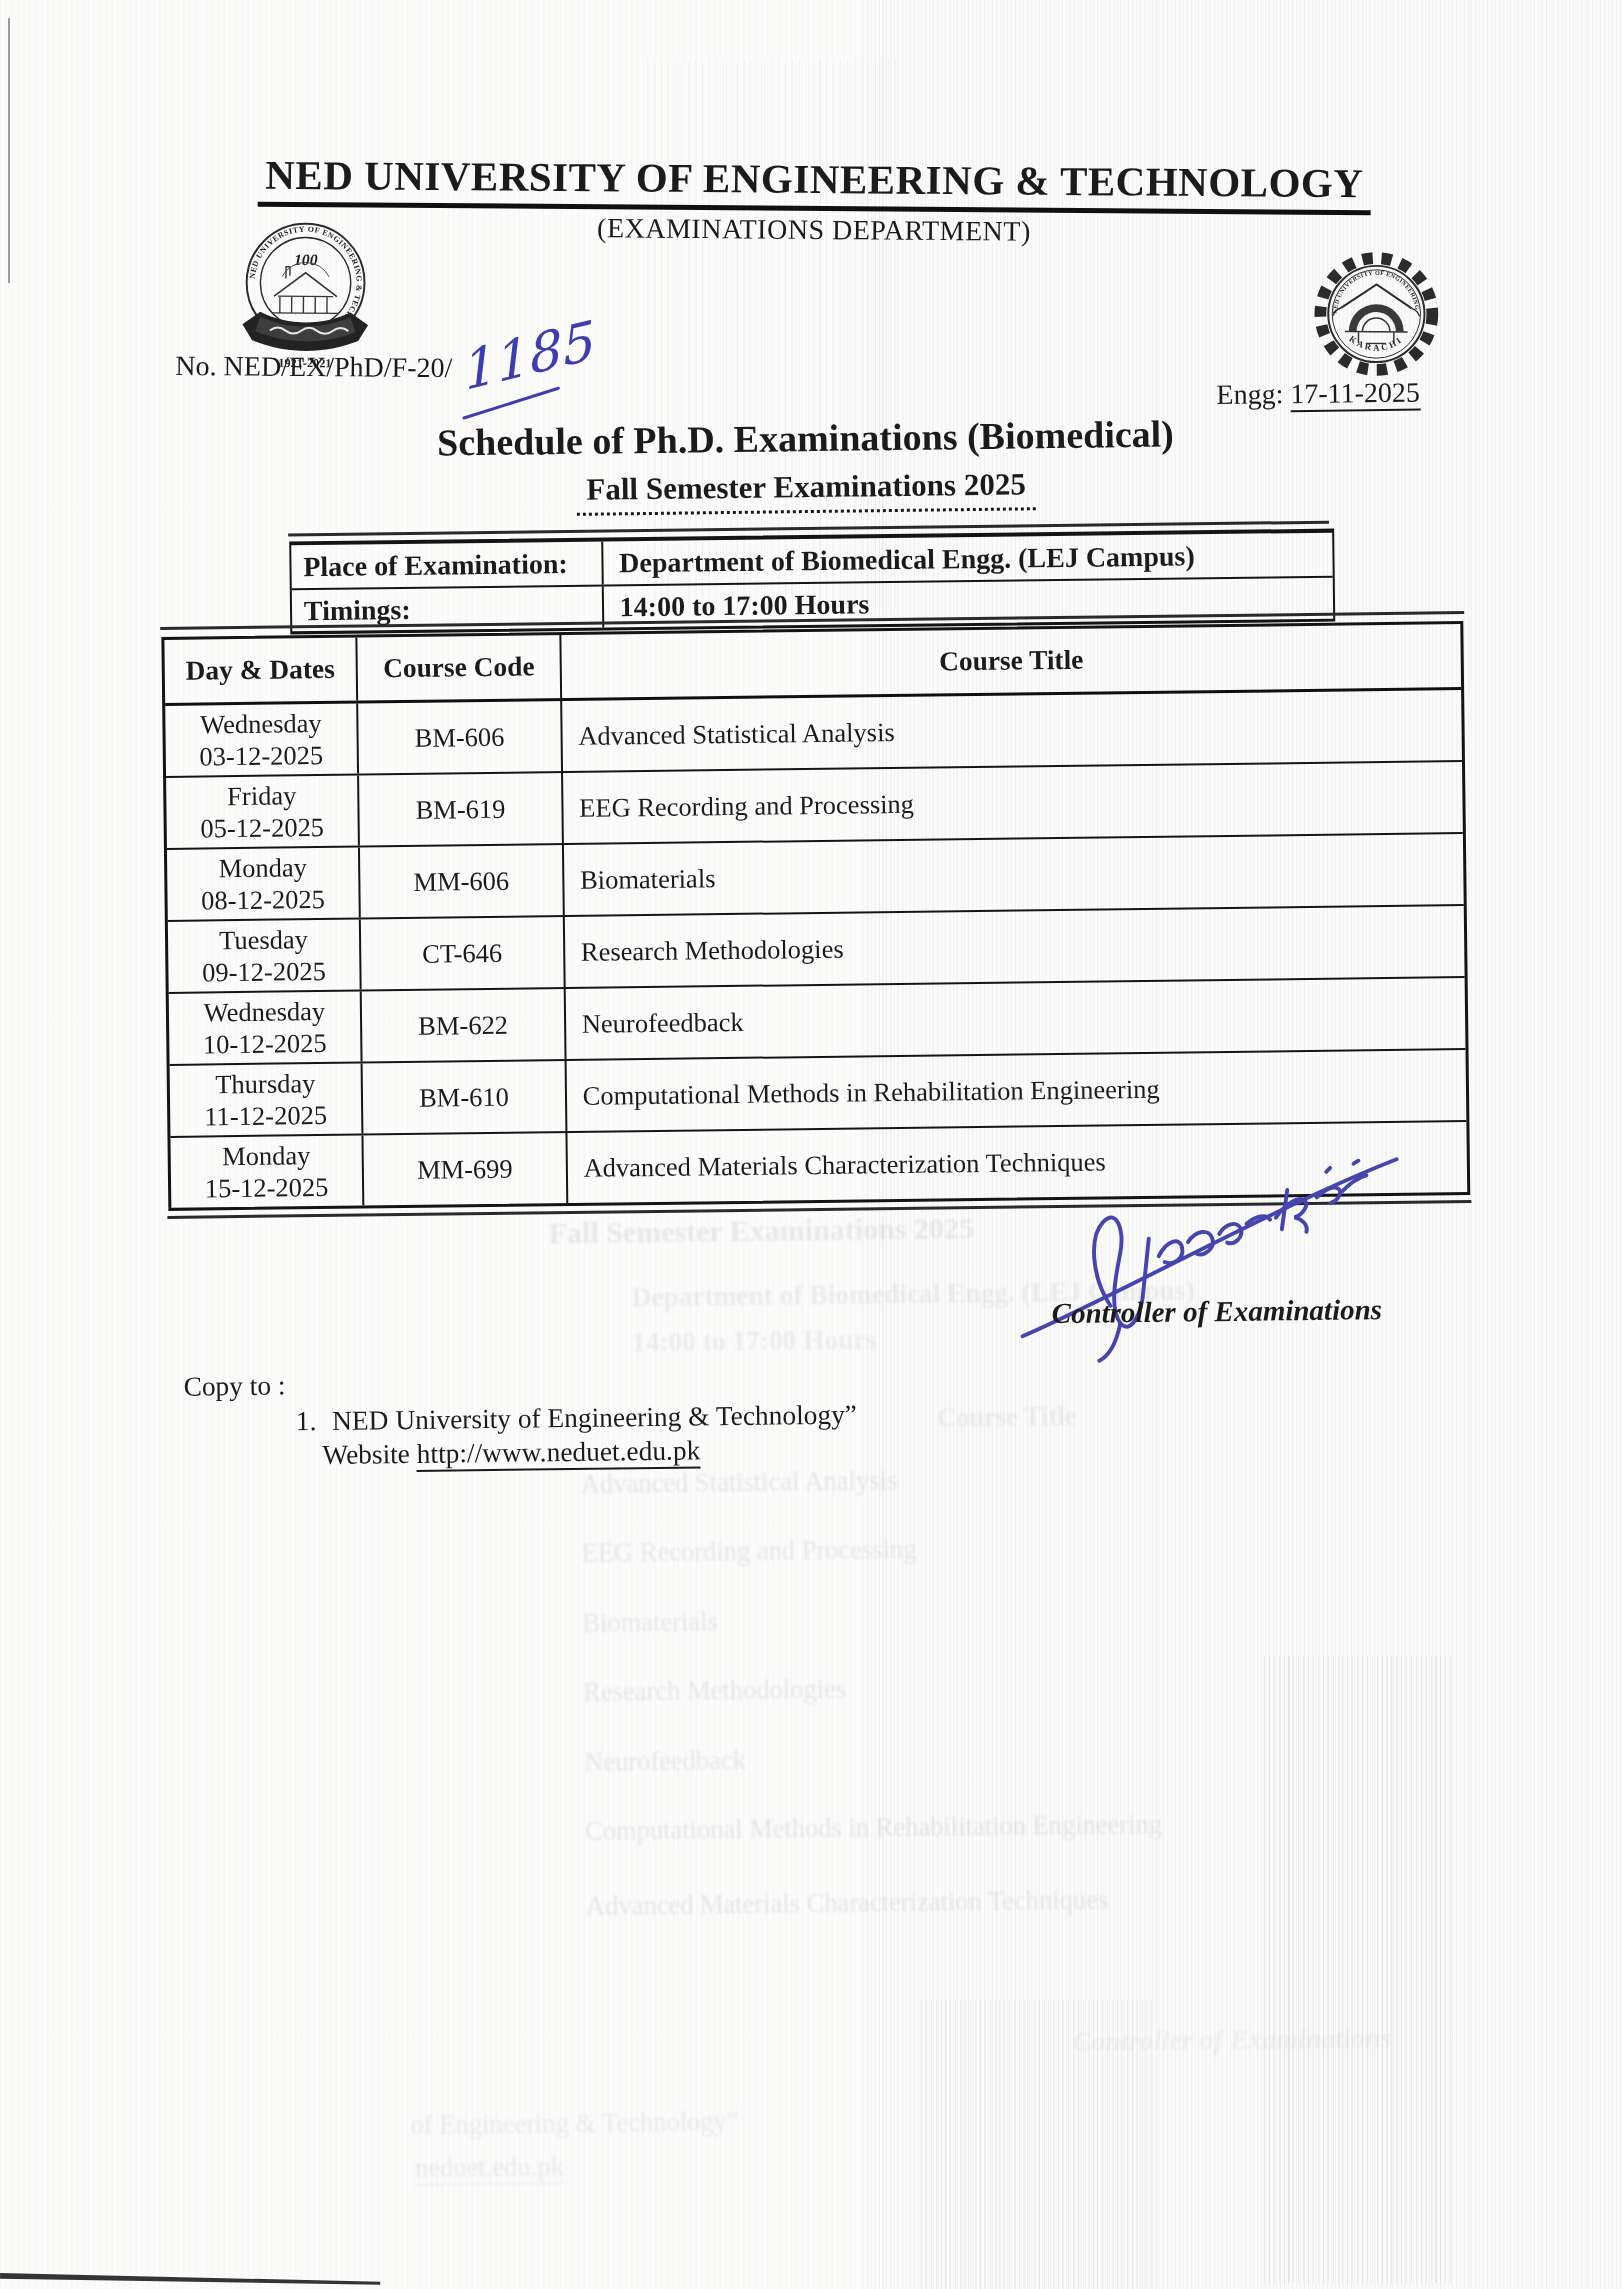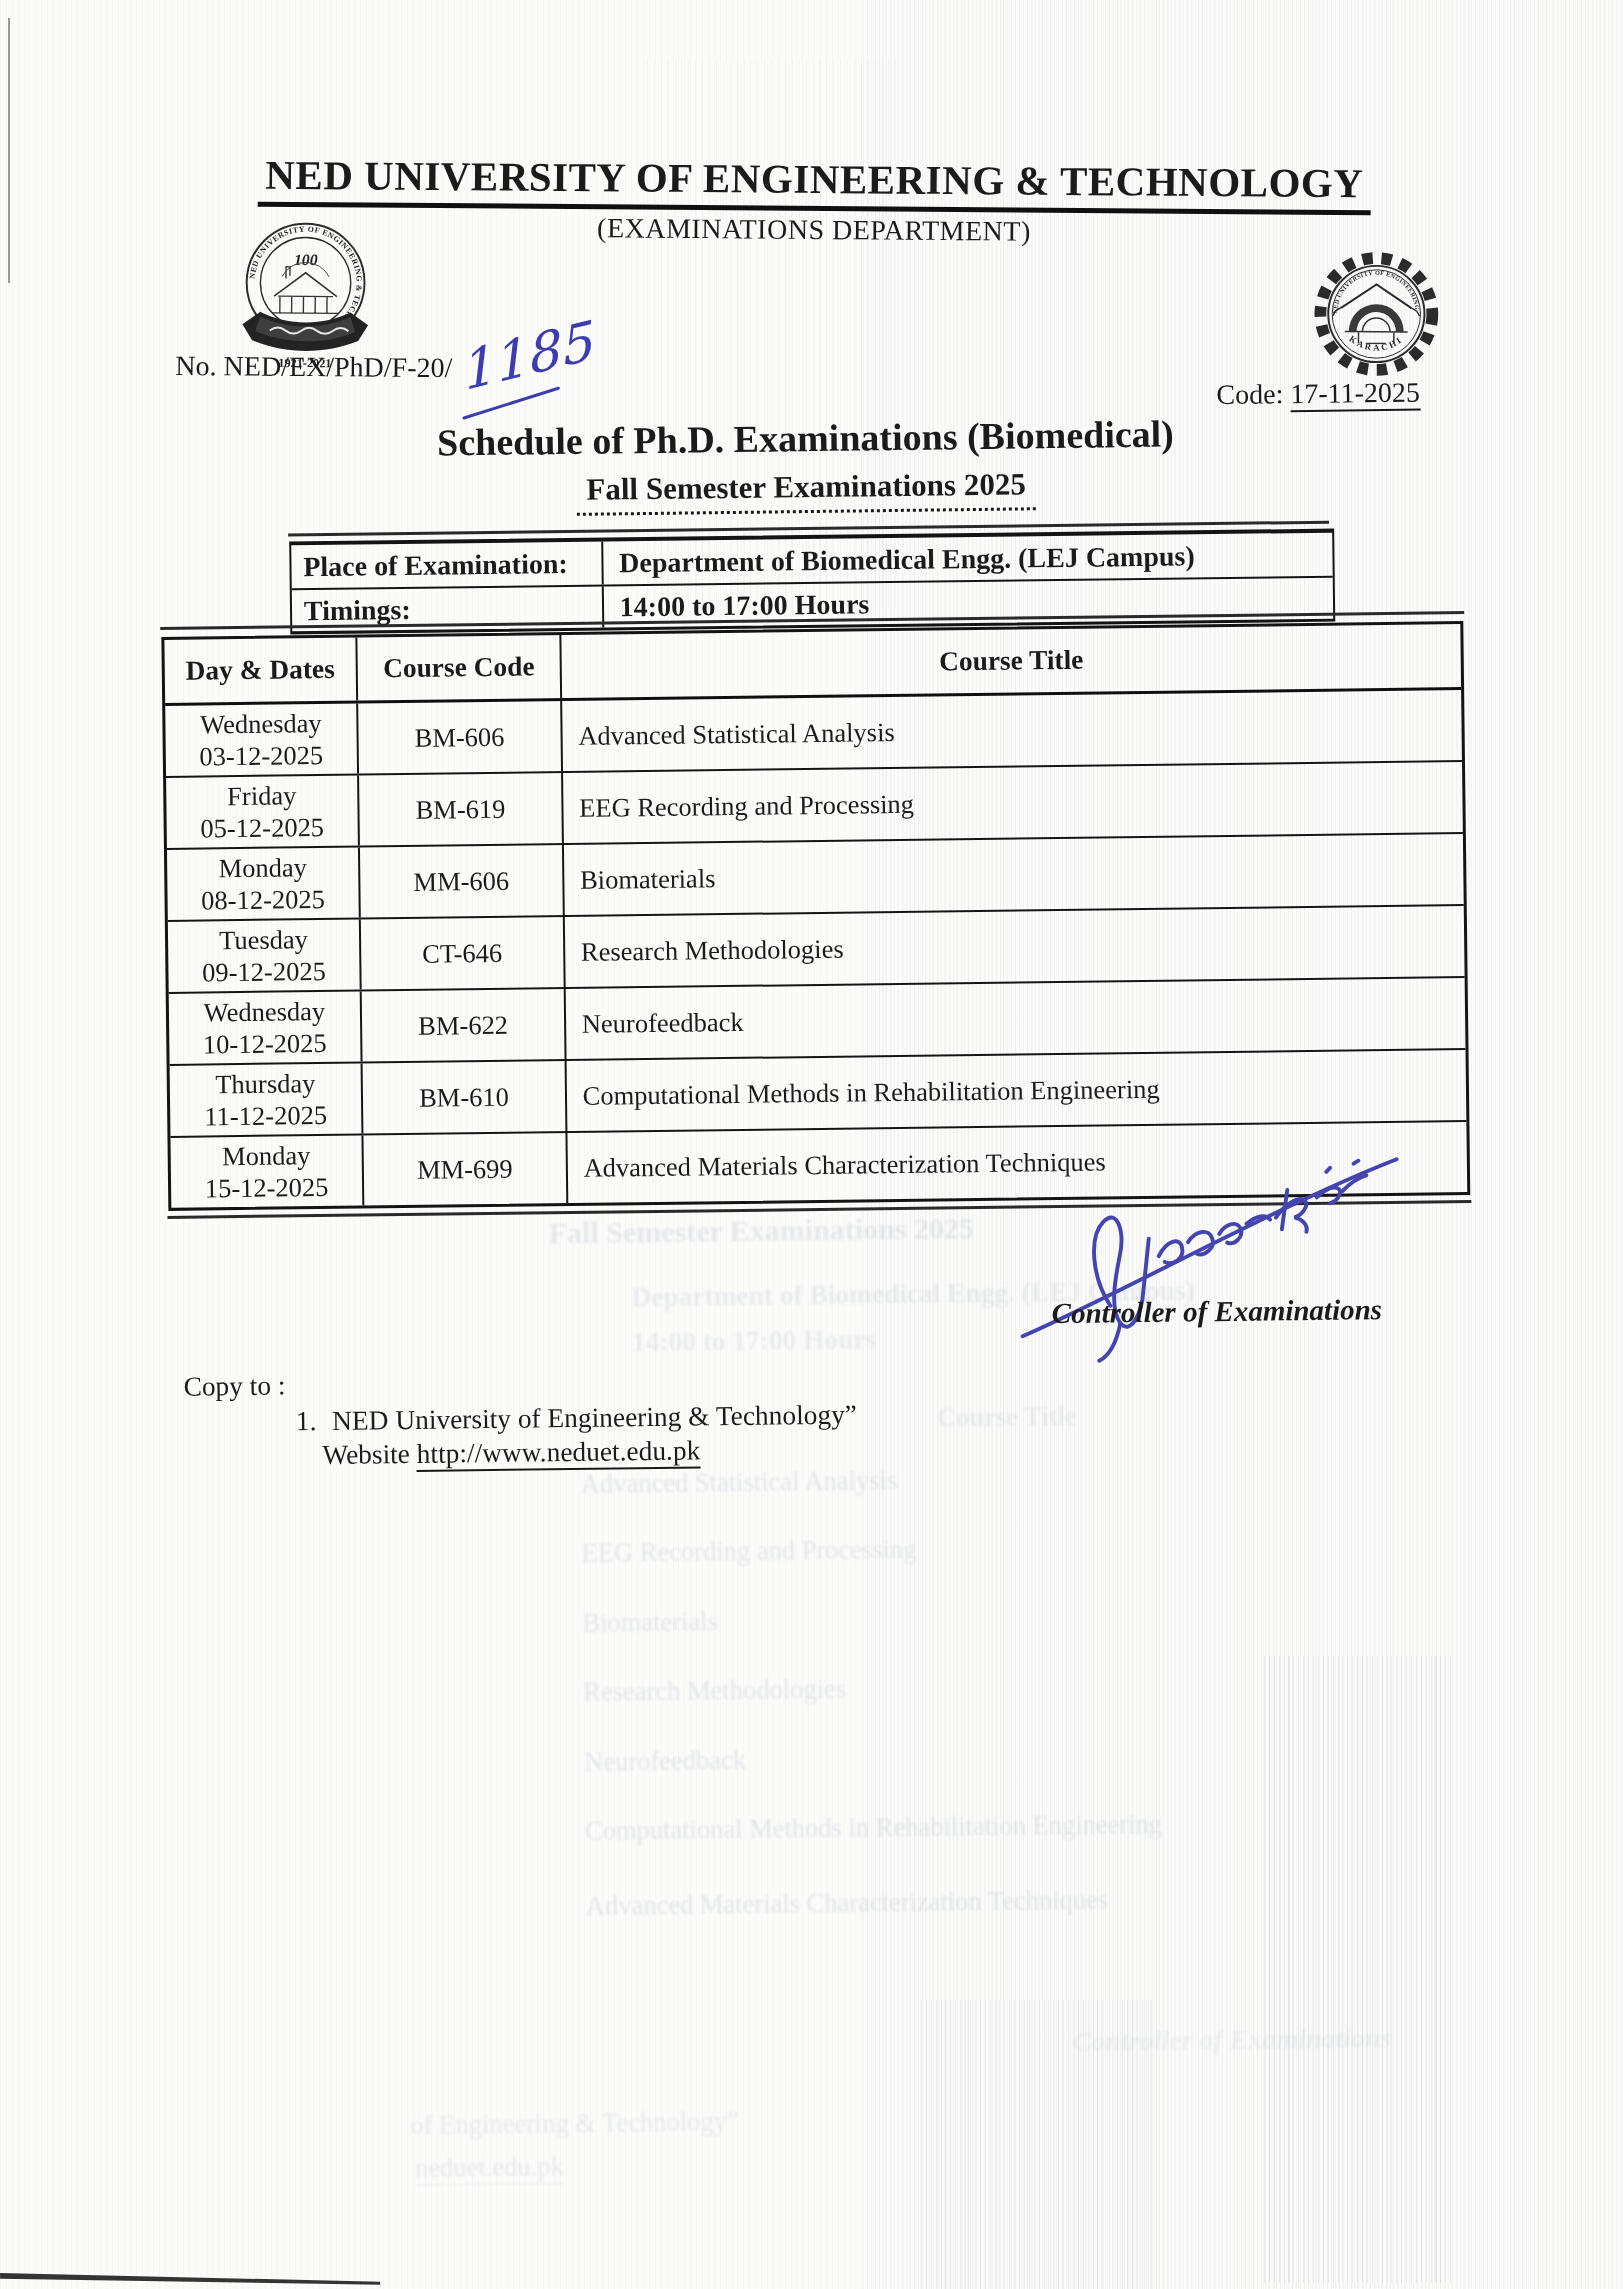--- a/index.html
+++ b/index.html
@@ -118,21 +118,21 @@
     <div class="ghost g-c2">Biomaterials</div>
     <div class="ghost g-c3">Research Methodologies</div>
     <div class="ghost g-c4">Neurofeedback</div>
     <div class="ghost g-c5">Computational Methods in Rehabilitation Engineering</div>
     <div class="ghost g-c6">Advanced Materials Characterization Techniques</div>
     <div class="ghost g-ctrl">Controller of Examinations</div>
     <div class="ghost g-f1">of Engineering &amp; Technology”</div>
     <div class="ghost g-f2">neduet.edu.pk</div>
 
     <div class="dated-line">
-      <span>Code: </span><span class="dated-value">17-11-2025</span>
+      <span>Engg: </span><span class="dated-value">17-11-2025</span>
     </div>
 
     <div class="doc-title">Schedule of Ph.D. Examinations (Biomedical)</div>
     <div class="doc-subtitle">
       <span>Fall Semester Examinations 2025</span>
     </div>
 
     <div class="info-table">
       <div class="info-echo"></div>
       <div class="info-row">

